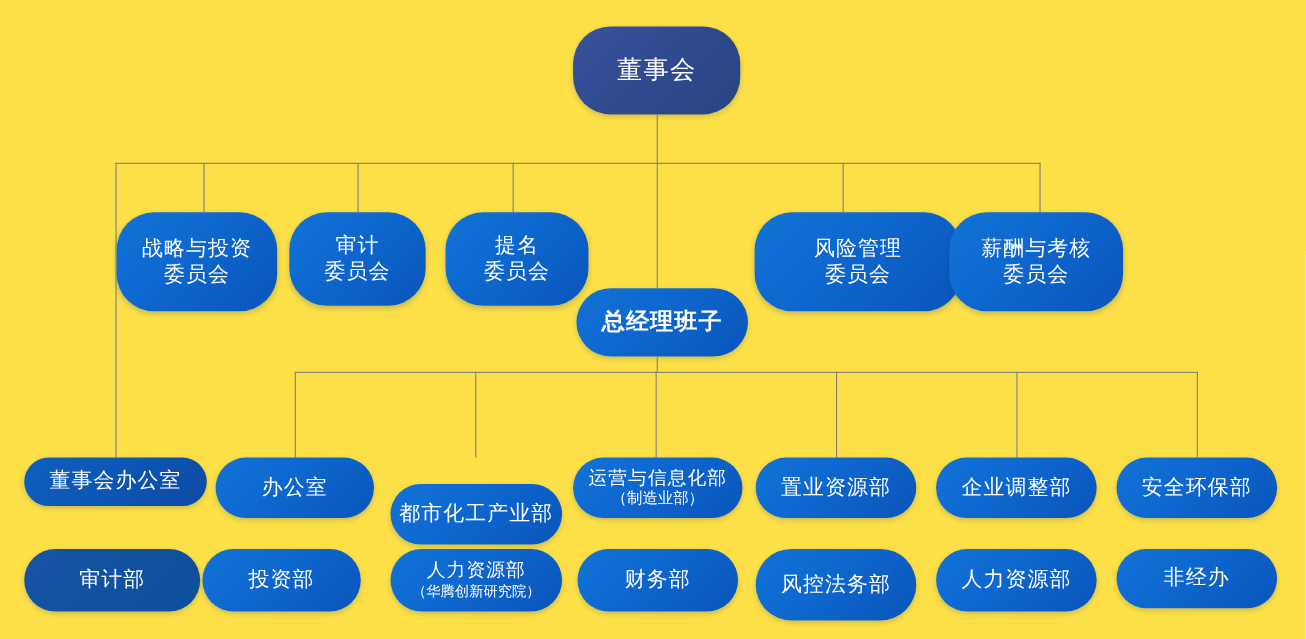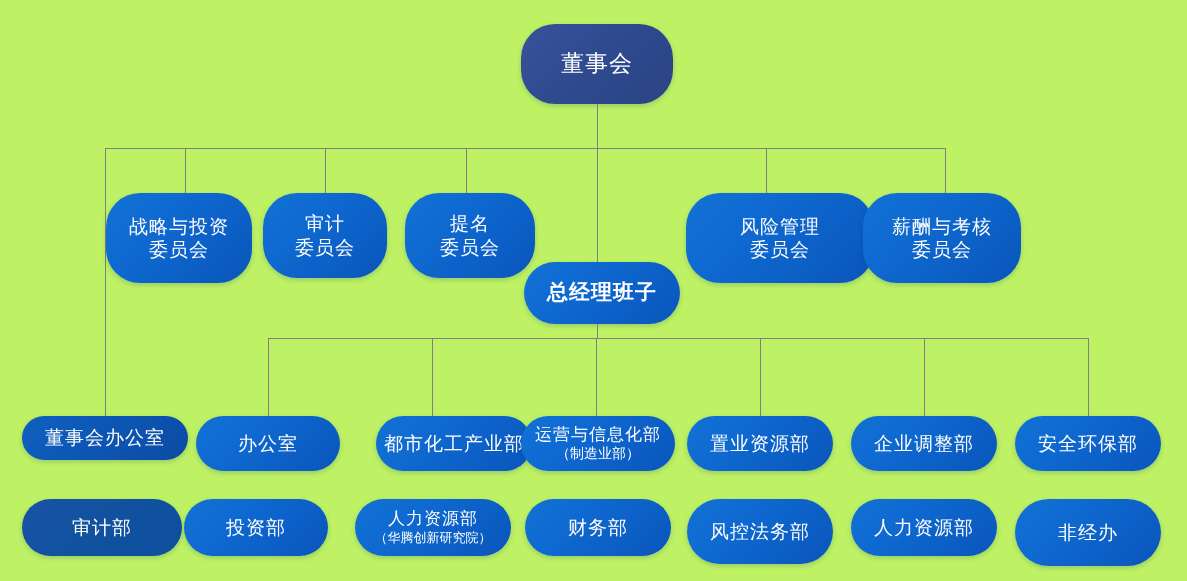--- a/index.html
+++ b/index.html
@@ -7,21 +7,21 @@
     padding: 0;
     background: #ffffff;
   }
   body {
     font-family: "Liberation Serif", "DejaVu Serif", serif;
   }
   #org-chart {
     position: relative;
     width: 1187px;
     height: 581px;
-    background: #bef264;
+    background: #fde047;
     overflow: hidden;
   }
 
   
   .conn {
     position: absolute;
     background: #808080;
   }
   .conn.h { height: 1px; }
   .conn.v { width: 1px; }
@@ -136,21 +136,21 @@
   <div class="conn v" style="left:1088px; top:338px; height:78px;"></div>
 
   <div class="node fill-blue-deep tier-dept" style="left:22px; top:416px; width:166px; height:44px;">
     <span class="label">董事会办公室</span>
   </div>
 
   <div class="node fill-blue tier-dept" style="left:196px; top:416px; width:144px; height:55px;">
     <span class="label">办公室</span>
   </div>
 
-  <div class="node fill-blue tier-dept" style="left:355px; top:416px; width:156px; height:55px;margin-left:21px;">
+  <div class="node fill-blue tier-dept" style="left:355px; top:440px; width:156px; height:55px;">
     <span class="label">都市化工产业部</span>
   </div>
 
   <div class="node fill-blue tier-dept" style="left:521px; top:416px; width:154px; height:55px; flex-direction:column; justify-content:center;">
     <span class="label" style="font-size:17px;">运营与信息化部</span>
     <span class="sub">（制造业部）</span>
   </div>
 
   <div class="node fill-blue tier-dept" style="left:687px; top:416px; width:146px; height:55px;">
     <span class="label">置业资源部</span>
@@ -182,17 +182,17 @@
   </div>
 
   <div class="node fill-blue tier-dept" style="left:687px; top:499px; width:146px; height:65px;">
     <span class="label">风控法务部</span>
   </div>
 
   <div class="node fill-blue tier-dept" style="left:851px; top:499px; width:146px; height:57px;">
     <span class="label">人力资源部</span>
   </div>
 
-  <div class="node fill-blue tier-dept" style="left:1015px; top:499px; width:146px; height:67px;">
+  <div class="node fill-blue tier-dept" style="left:1015px; top:499px; width:146px; height:54px;">
     <span class="label">非经办</span>
   </div>
 
 </div>
 
 </body></html>

